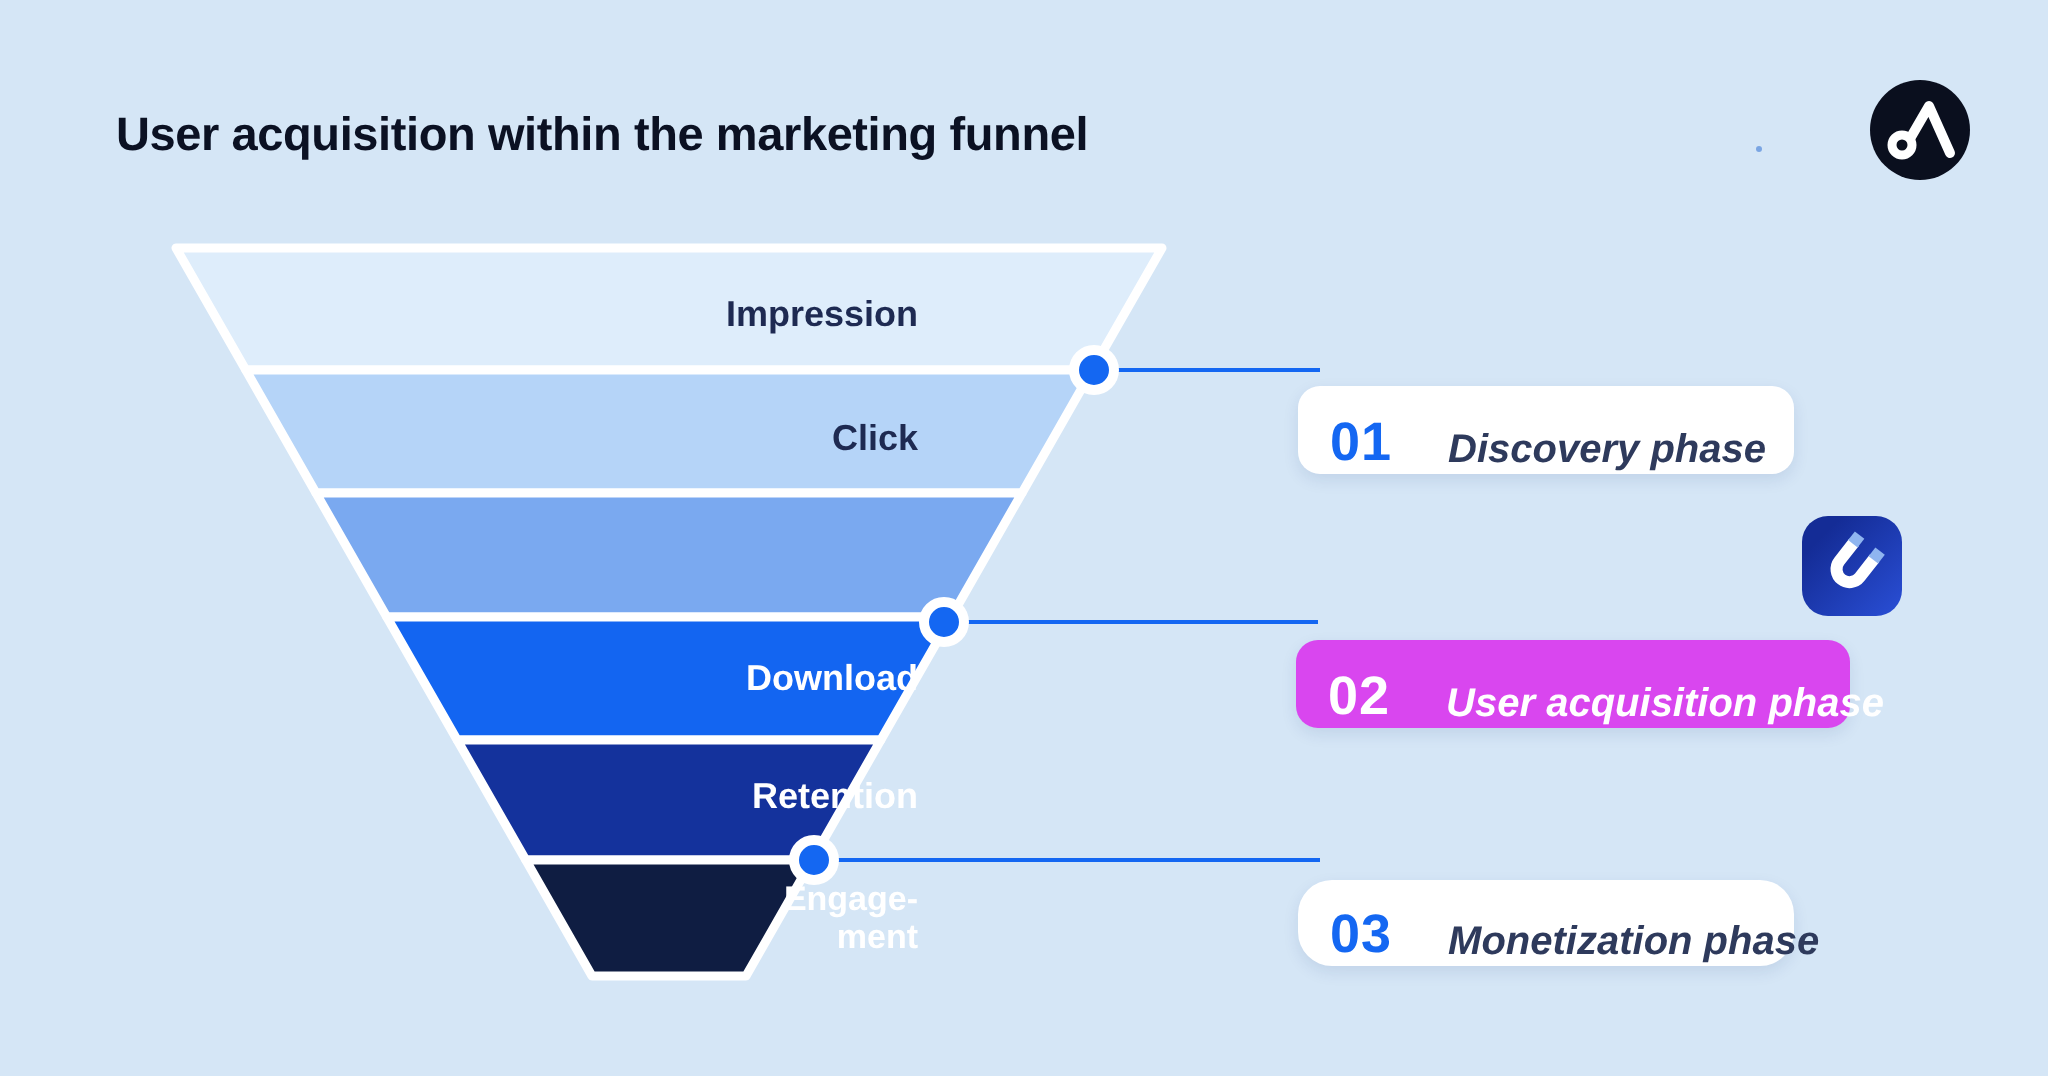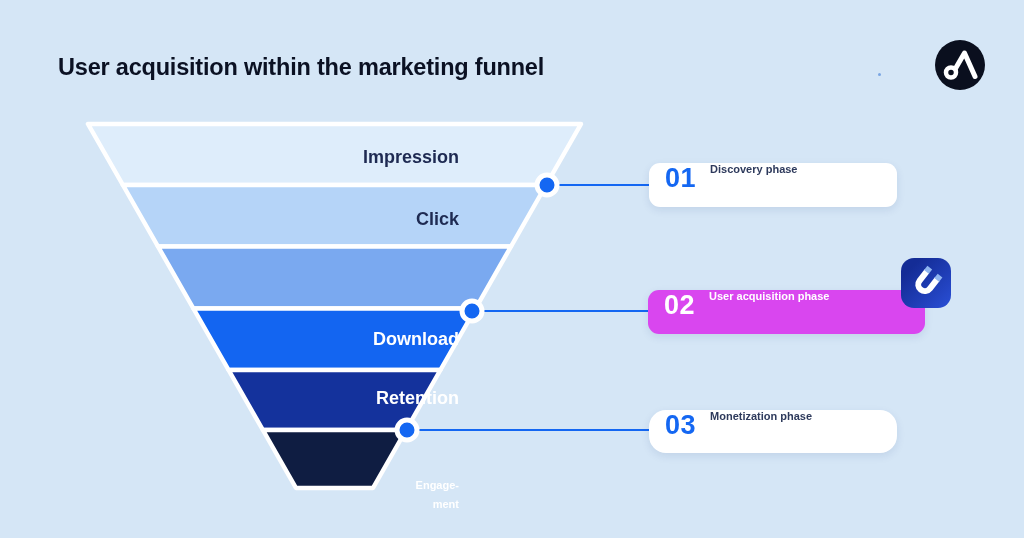--- a/index.html
+++ b/index.html
@@ -50,57 +50,59 @@
     left: 209px;
     width: 250px;
     text-align: right;
     font-size: 18px;
     font-weight: 700;
     z-index: 3;
     line-height: 22px;
   }
   .lvl-dark  { color: #1E2A52; }
   .lvl-light { color: #FFFFFF; }
-  .funnel-label.two-line { line-height: 19px; font-size: 11px; margin-top: 36px; }
+  .funnel-label.two-line { line-height: 19px; font-size: 17px; }
 
   .connector {
     position: absolute;
     height: 2px;
     background: #1467F2;
     z-index: 1;
   }
   .connector.c1 { left: 547px; top: 184px; width: 113px; }
   .connector.c2 { left: 469px; top: 310px; width: 190px; }
   .connector.c3 { left: 409px; top: 429px; width: 251px; }
 
   .phase-box {
     position: absolute;
     display: flex;
-    align-items: flex-start;
-    gap: 14px;
+    align-items: flex-end;
+    gap: 28px;
     padding: 0 16px;
     border-radius: 11px;
     z-index: 4;
     box-shadow: 0 3px 8px rgba(20, 50, 120, 0.10);
+    margin-top: 30px;
   }
   .phase-box.light { background: #FFFFFF; }
   .phase-box.primary { background: #d946ef; }
   .phase-box.p1 { left: 649px; top: 163px; width: 248px; height: 44px; }
   .phase-box.p2 { left: 648px; top: 290px; width: 277px; height: 44px; }
   .phase-box.p3 { left: 649px; top: 410px; width: 248px; height: 43px; border-radius: 17px; }
 
   .phase-number {
     font-size: 27px;
     font-weight: 800;
     letter-spacing: 0.5px;
   }
   .phase-label {
-    font-size: 11px;
+    font-size: 20px;
     font-weight: 700;
     white-space: nowrap;
+    font-style: italic;
   }
   .light .phase-number { color: #1467F2; }
   .light .phase-label  { color: #2E3A5C; }
   .primary .phase-number, .primary .phase-label { color: #FFFFFF; }
 
   .magnet-tile {
     position: absolute;
     left: 901px; top: 258px;
     width: 50px; height: 50px;
     border-radius: 13px;

